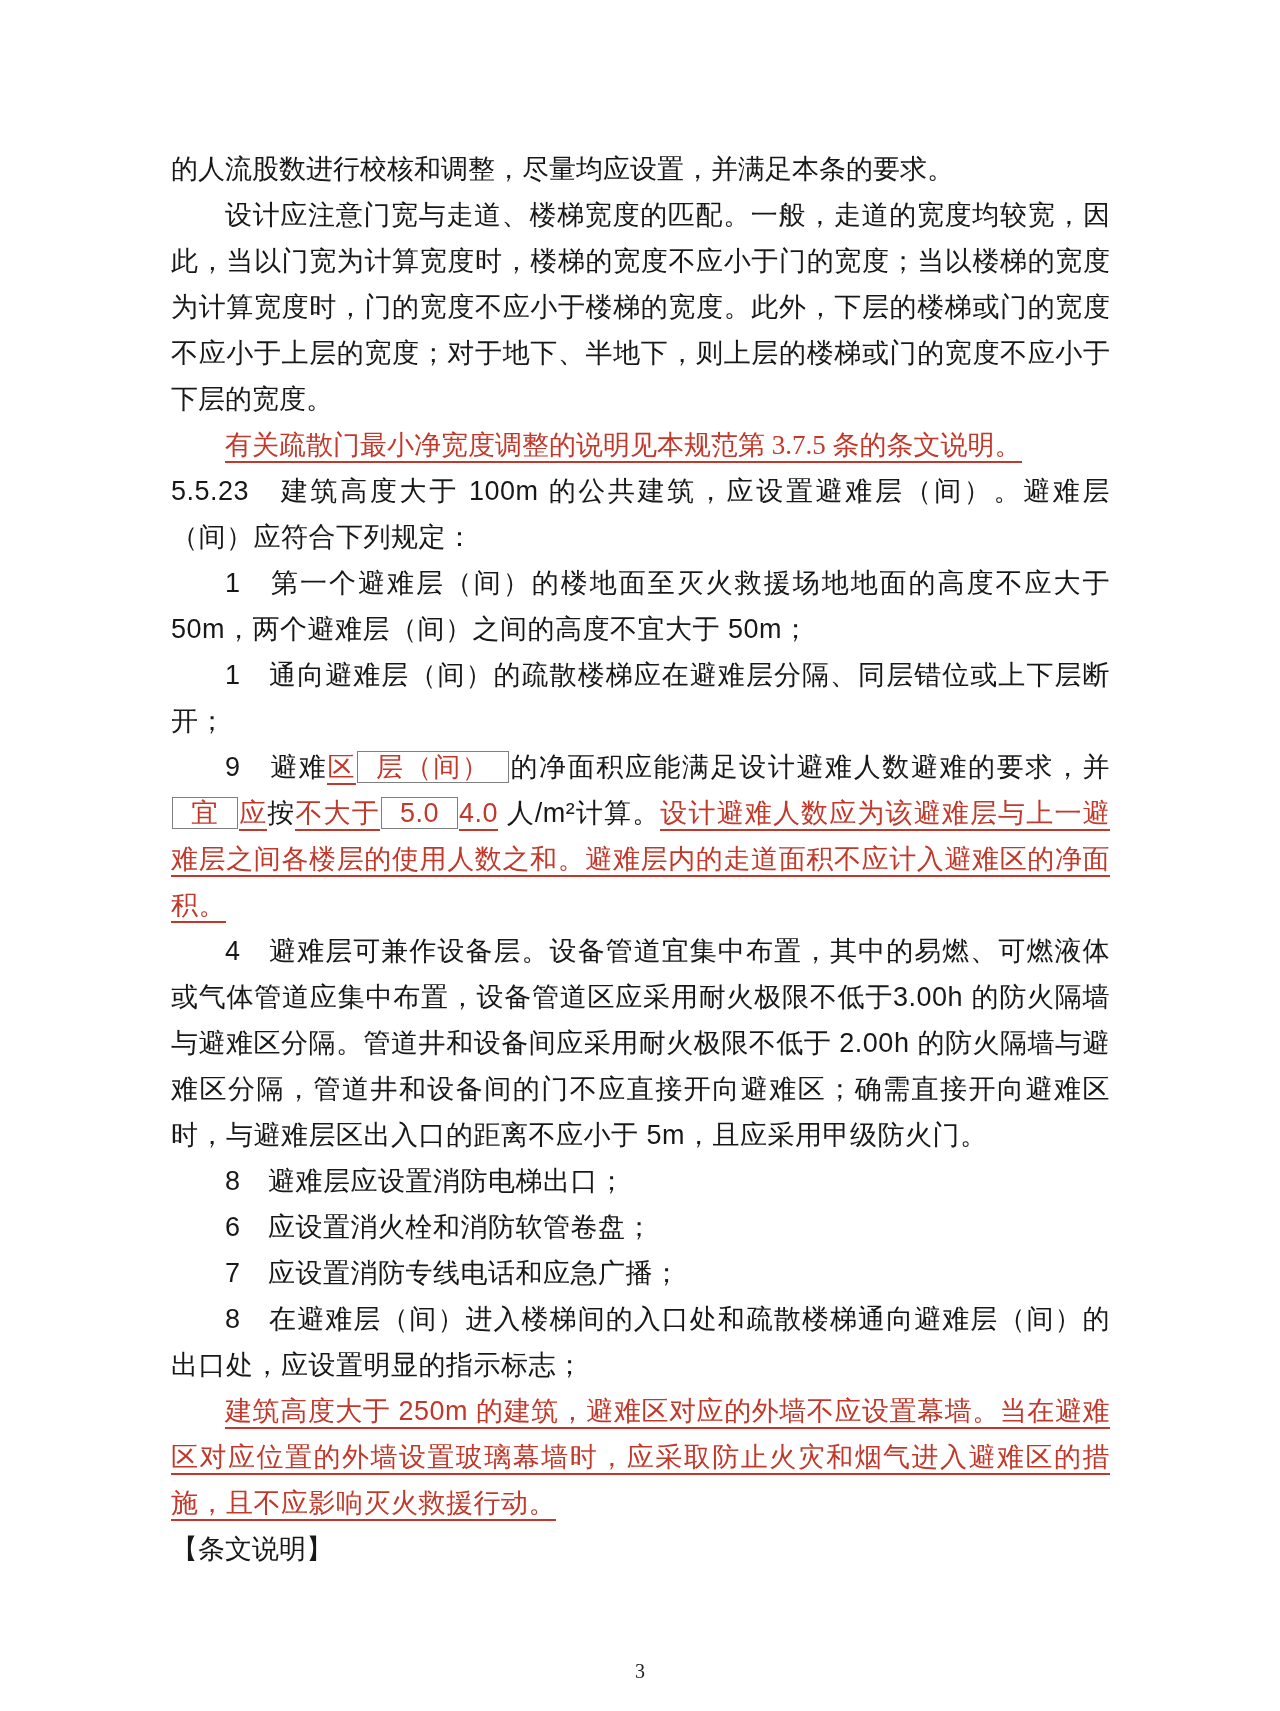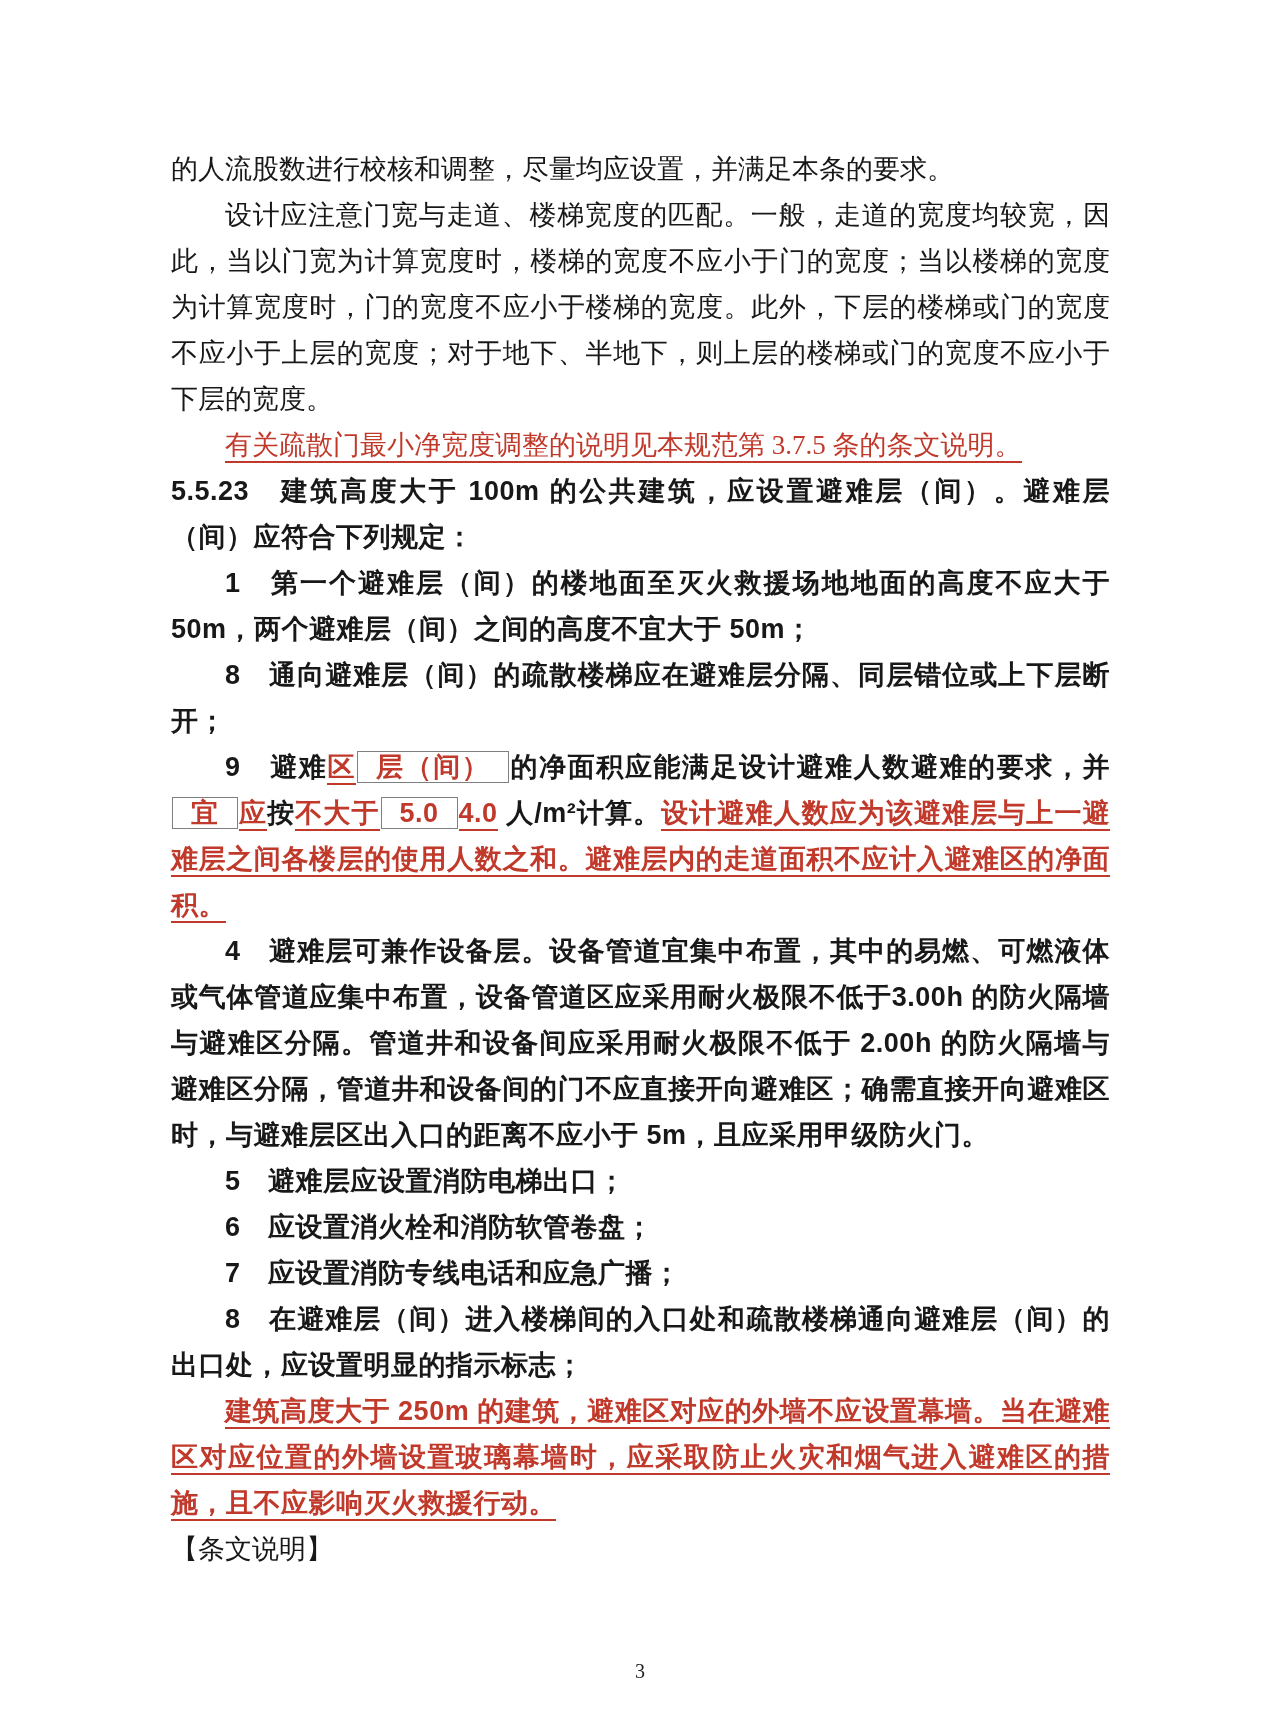--- a/index.html
+++ b/index.html
@@ -19,21 +19,21 @@
     font-size:27px;
     line-height:46px;
     color:var(--ink);
     text-align:justify;
   }
   .para{margin:0;padding:0;}
   .indent{text-indent:2em;}
   
   .clause{
     font-family:"Liberation Sans","DejaVu Sans",sans-serif;
-    font-weight:700;
+    font-weight:400;
     letter-spacing:0.5px;
   }
   
   .ins{
     color:var(--red);
     border-bottom:2px solid var(--red);
     padding-bottom:1px;
     margin-top:16px;
   }
   
@@ -65,28 +65,28 @@
   <p class="para">的人流股数进行校核和调整，尽量均应设置，并满足本条的要求。</p>
 
   <p class="para indent">设计应注意门宽与走道、楼梯宽度的匹配。一般，走道的宽度均较宽，因此，当以门宽为计算宽度时，楼梯的宽度不应小于门的宽度；当以楼梯的宽度为计算宽度时，门的宽度不应小于楼梯的宽度。此外，下层的楼梯或门的宽度不应小于上层的宽度；对于地下、半地下，则上层的楼梯或门的宽度不应小于下层的宽度。</p>
 
   <p class="para indent"><span class="ins">有关疏散门最小净宽度调整的说明见本规范第 3.7.5 条的条文说明。</span></p>
 
   <p class="para clause">5.5.23　建筑高度大于 100m 的公共建筑，应设置避难层（间）。避难层（间）应符合下列规定：</p>
 
   <p class="para clause indent">1　第一个避难层（间）的楼地面至灭火救援场地地面的高度不应大于 50m，两个避难层（间）之间的高度不宜大于 50m；</p>
 
-  <p class="para clause indent">8　通向避难层（间）的疏散楼梯应在避难层分隔、同层错位或上下层断开；</p>
+  <p class="para clause indent">1　通向避难层（间）的疏散楼梯应在避难层分隔、同层错位或上下层断开；</p>
 
   <p class="para clause indent"><span>9　避难</span><span class="ins">区</span><span class="del">层（间）</span><span>的净面积应能满足设计避难人数避难的要求，并</span><span class="del">宜</span><span class="ins">应</span><span>按</span><span class="ins">不大于</span><span class="del">5.0</span><span class="ins">4.0</span><span> 人/m²计算。</span><span class="ins">设计避难人数应为该避难层与上一避难层之间各楼层的使用人数之和。避难层内的走道面积不应计入避难区的净面积。</span></p>
 
   <p class="para clause indent">4　避难层可兼作设备层。设备管道宜集中布置，其中的易燃、可燃液体或气体管道应集中布置，设备管道区应采用耐火极限不低于3.00h 的防火隔墙与避难区分隔。管道井和设备间应采用耐火极限不低于 2.00h 的防火隔墙与避难区分隔，管道井和设备间的门不应直接开向避难区；确需直接开向避难区时，与避难层区出入口的距离不应小于 5m，且应采用甲级防火门。</p>
 
 
-  <p class="para clause indent">5　避难层应设置消防电梯出口；</p>
+  <p class="para clause indent">8　避难层应设置消防电梯出口；</p>
 
   <p class="para clause indent">6　应设置消火栓和消防软管卷盘；</p>
 
   <p class="para clause indent">7　应设置消防专线电话和应急广播；</p>
 
   <p class="para clause indent">8　在避难层（间）进入楼梯间的入口处和疏散楼梯通向避难层（间）的出口处，应设置明显的指示标志；</p>
 
 
   <p class="para clause indent"><span class="ins">建筑高度大于 250m 的建筑，避难区对应的外墙不应设置幕墙。当在避难区对应位置的外墙设置玻璃幕墙时，应采取防止火灾和烟气进入避难区的措施，且不应影响灭火救援行动。</span></p>
 

